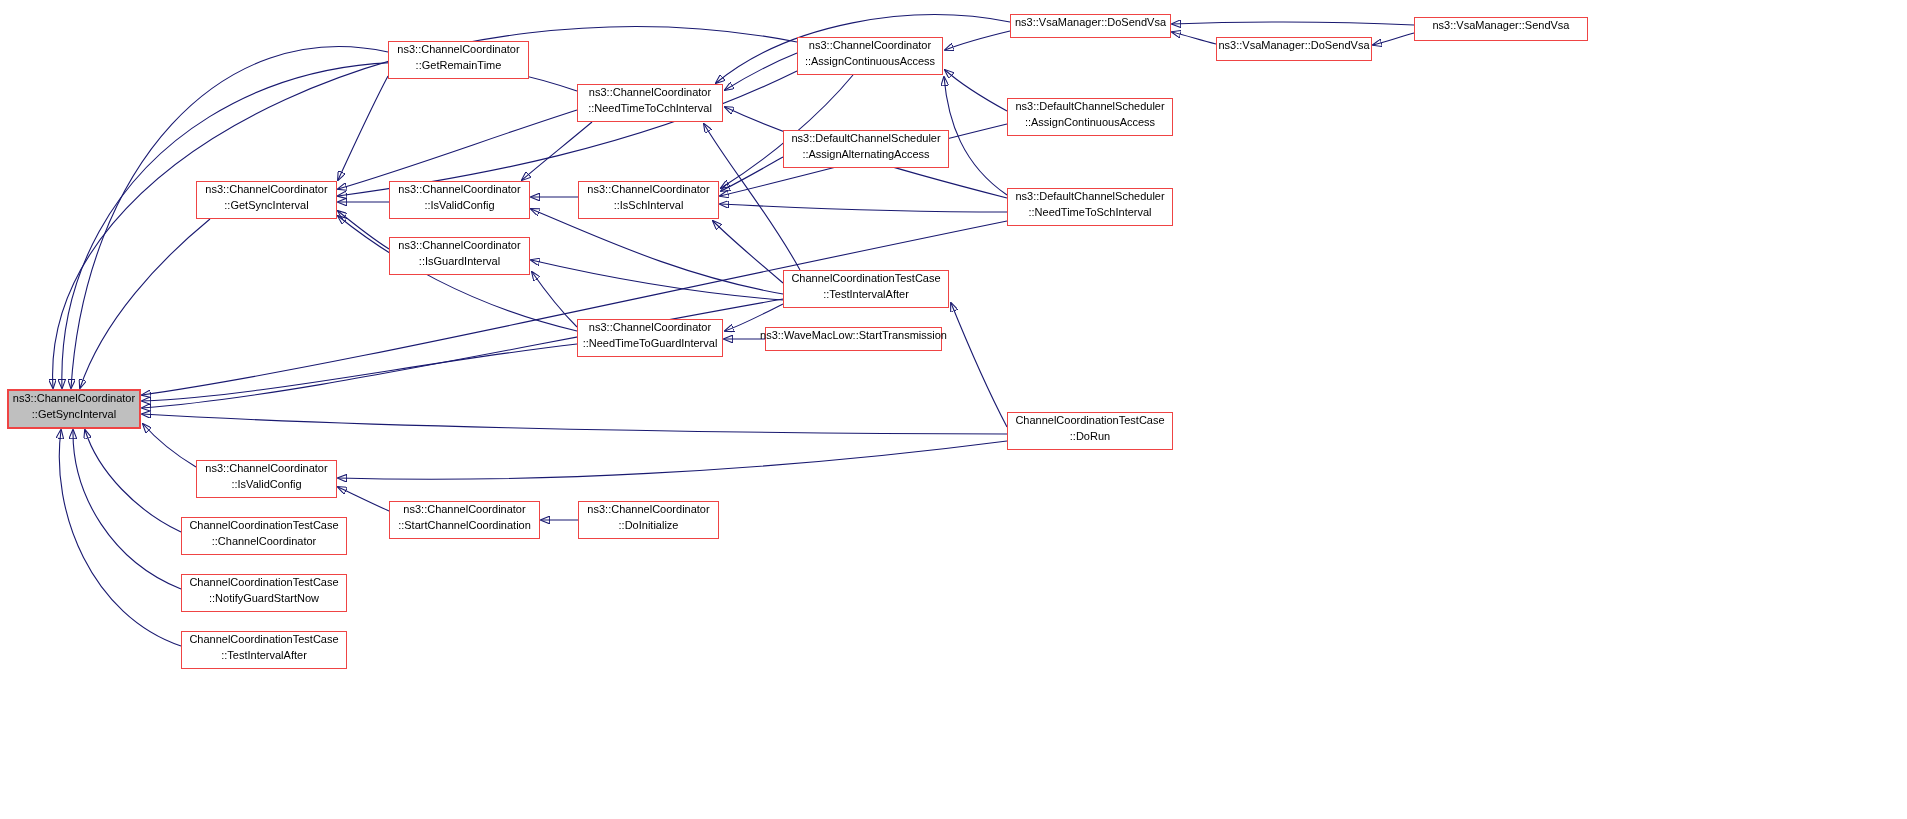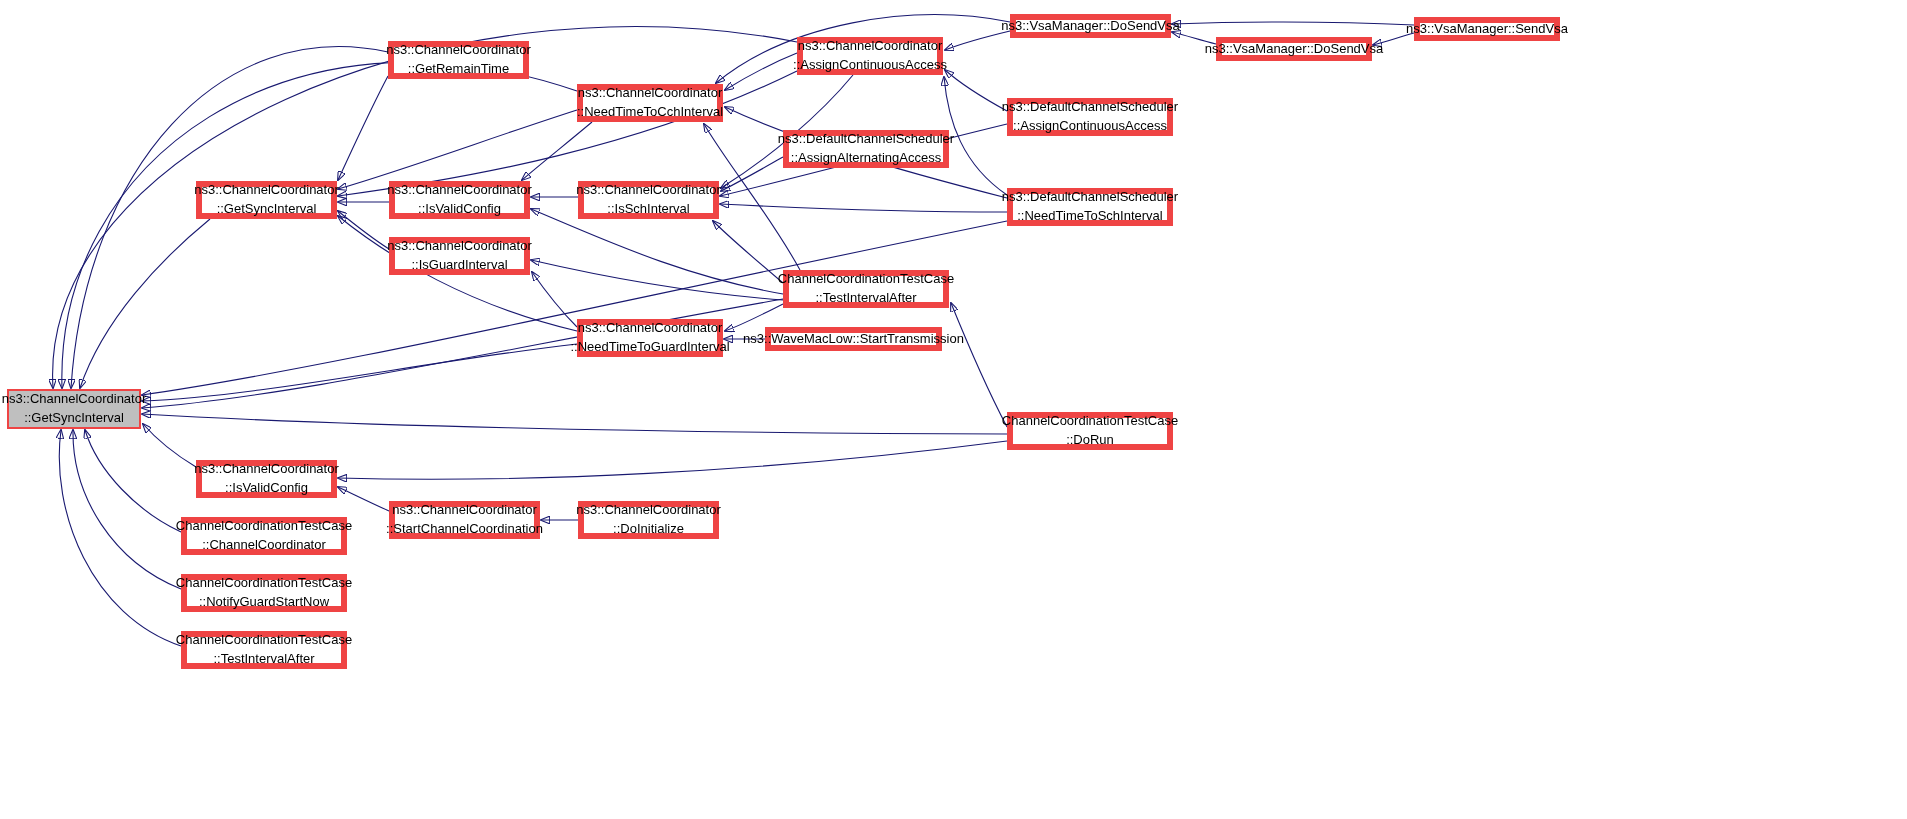--- a/index.html
+++ b/index.html
@@ -24,27 +24,26 @@
   }
   .edge-layer path {
     stroke: #191970;
     stroke-width: 1.1;
     fill: none;
   }
   .node {
     position: absolute;
     box-sizing: border-box;
     background: #ffffff;
-    border: 6px solid #ef4444;
+    border: 1px solid #ef4444;
     display: flex;
     flex-direction: column;
     align-items: center;
-    justify-content: center;
     text-align: center;
-    font-size: 13px;
+    font-size: 11px;
     line-height: 1.45;
     color: #000000;
     white-space: nowrap;
     cursor: pointer;
   }
   .node.focus {
     background: #bfbfbf;
     border-width: 2px;
   }
   .node span {
@@ -125,21 +124,21 @@
 
   <div class="node" style="left:797px;top:37px;width:146px;height:38px">
     <span>ns3::ChannelCoordinator</span>
     <span>::AssignContinuousAccess</span>
   </div>
 
   <div class="node" style="left:1010px;top:14px;width:161px;height:24px">
     <span>ns3::VsaManager::DoSendVsa</span>
   </div>
 
-  <div class="node" style="left:1414px;top:17px;width:146px;height:24px">
+  <div class="node" style="left:1414px;top:17px;width:174px;height:24px">
     <span>ns3::VsaManager::SendVsa</span>
   </div>
 
   <div class="node" style="left:1216px;top:37px;width:156px;height:24px">
     <span>ns3::VsaManager::DoSendVsa</span>
   </div>
 
   <div class="node" style="left:196px;top:181px;width:141px;height:38px">
     <span>ns3::ChannelCoordinator</span>
     <span>::GetSyncInterval</span>

